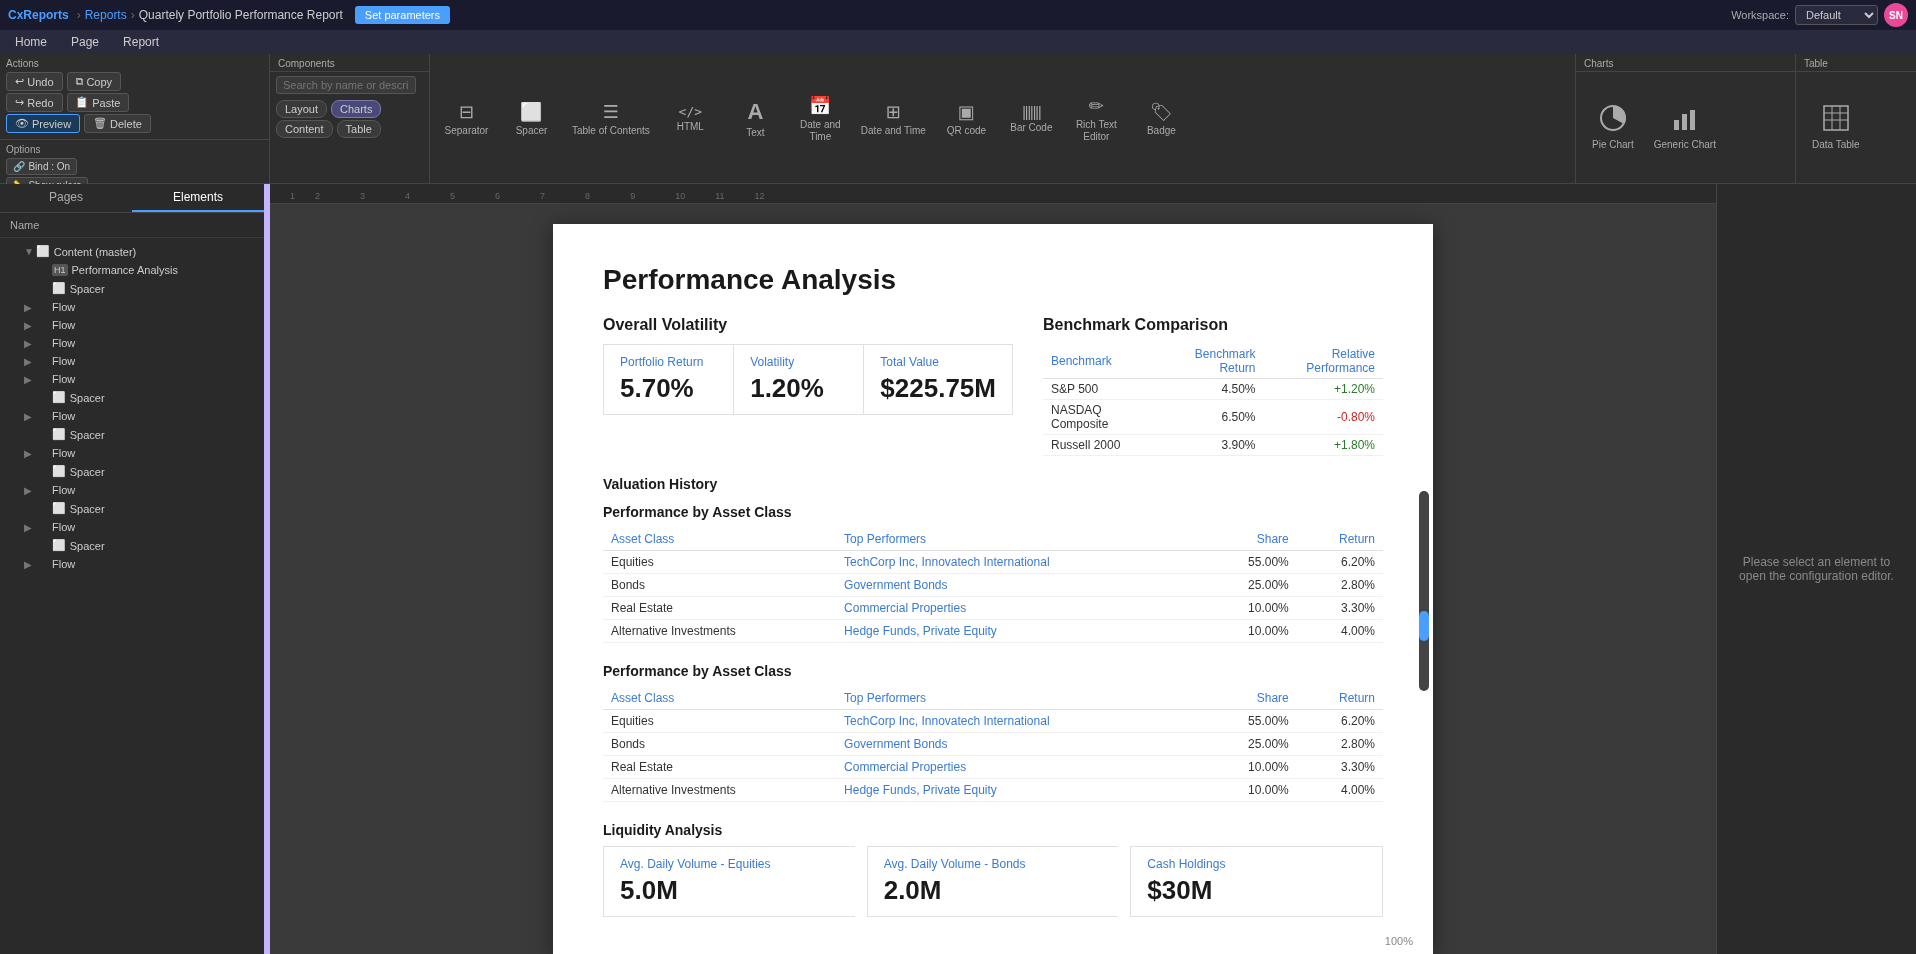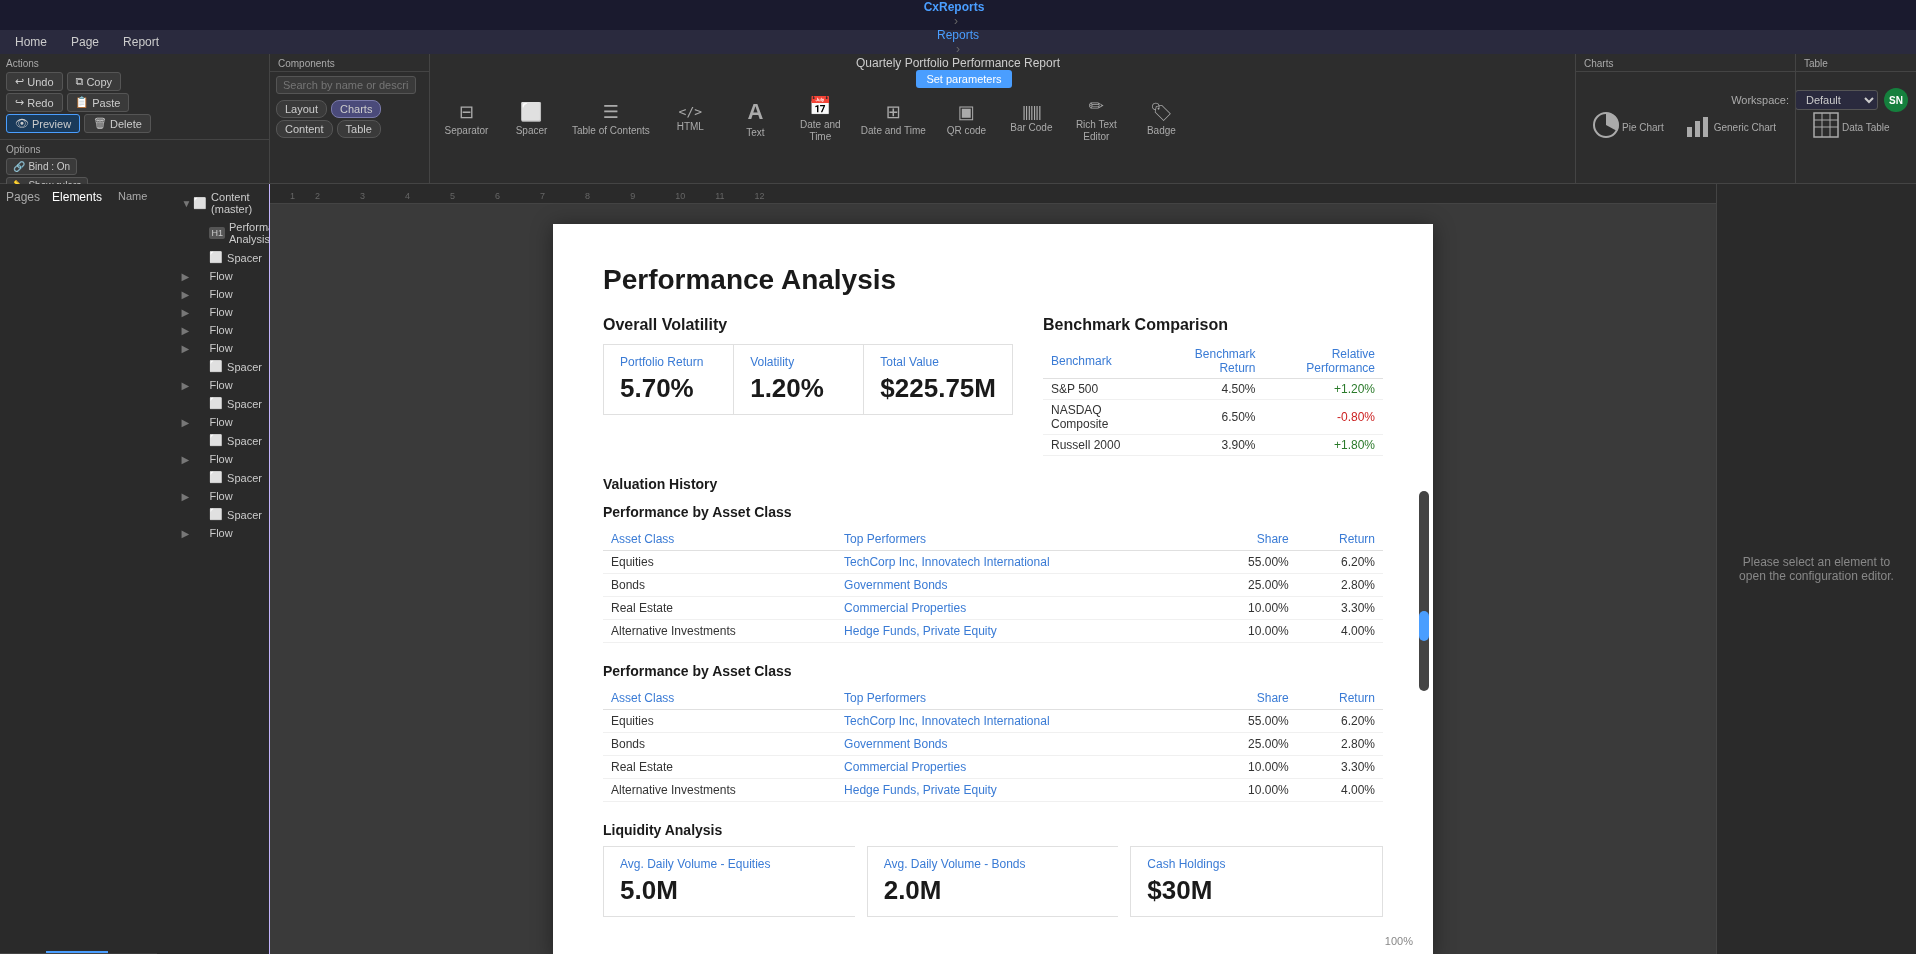--- a/index.html
+++ b/index.html
@@ -1,24 +1,24 @@
 <!DOCTYPE html>
 <html><head>
   <meta charset="utf-8">
   <style>
     * { box-sizing: border-box; margin: 0; padding: 0; }
     body { font-family: -apple-system, BlinkMacSystemFont, 'Segoe UI', sans-serif; font-size: 12px; background: #3a3a3a; color: #333; overflow: hidden; height: 954px; }
 
     
-    .top-bar { height: 30px; background: #1a1a2e; display: flex; align-items: center; padding: 0 8px; color: #ccc; font-size: 12px; flex-direction: column; }
+    .top-bar { height: 30px; background: #1a1a2e; display: flex; align-items: center; padding: 0 8px; color: #ccc; font-size: 12px; }
     .top-bar .logo { color: #4a9eff; font-weight: bold; margin-right: 8px; }
     .top-bar .set-params { margin-left: 12px; background: #4a9eff; color: white; border: none; border-radius: 3px; padding: 3px 10px; cursor: pointer; font-size: 11px; }
     .top-bar .workspace { margin-left: auto; display: flex; align-items: center; gap: 6px; color: #aaa; font-size: 11px; }
     .workspace-select { background: #2a2a3e; border: 1px solid #555; color: #ccc; padding: 2px 20px 2px 6px; border-radius: 3px; font-size: 11px; }
-    .user-avatar { width: 24px; height: 24px; background: #15803d; border-radius: 50%; display: flex; align-items: center; justify-content: center; color: white; font-size: 10px; font-weight: bold; }
+    .user-avatar { width: 24px; height: 24px; background: #ec4899; border-radius: 50%; display: flex; align-items: center; justify-content: center; color: white; font-size: 10px; font-weight: bold; }
 
     
     .menu-bar { height: 24px; background: #2a2a3e; display: flex; align-items: center; padding: 0 11px; gap: 16px; }
     .menu-bar span { color: #ccc; font-size: 12px; cursor: pointer; padding: 2px 4px; }
 
     
     .toolbar { height: 130px; background: #2d2d2d; border-bottom: 1px solid #444; display: flex; }
     .toolbar-left { width: 270px; border-right: 1px solid #444; display: flex; flex-direction: column; }
     .actions-section { padding: 4px 6px; border-bottom: 1px solid #444; }
     .actions-row { display: flex; gap: 4px; margin-bottom: 2px; }
@@ -36,31 +36,31 @@
     .components-tabs { display: flex; gap: 4px; padding: 0 6px; margin-top: 2px; }
     .comp-tab { padding: 2px 8px; border-radius: 8px; font-size: 11px; cursor: pointer; color: #ccc; border: 1px solid #555; background: #3a3a3a; display: flex; align-items: center; gap: 3px; }
     .comp-tab.active { background: #4a4a7a; border-color: #7a7aaa; }
     .component-item { display: flex; flex-direction: column; align-items: center; gap: 2px; padding: 6px 8px; cursor: pointer; border-radius: 4px; min-width: 65px; color: #ccc; }
     .comp-icon { font-size: 18px; color: #aaa; }
     .comp-label { font-size: 10px; color: #aaa; text-align: center; line-height: 1.2; }
 
     .toolbar-charts { width: 220px; border-right: 1px solid #444; display: flex; flex-direction: column; }
     .charts-header { color: #aaa; font-size: 10px; padding: 4px 8px 2px; border-bottom: 1px solid #444; }
     .charts-content { flex: 1; display: flex; align-items: center; padding: 0 8px; gap: 4px; }
-    .chart-item { display: flex; flex-direction: row; align-items: center; gap: 2px; padding: 6px 8px; cursor: pointer; border-radius: 4px; color: #ccc; }
+    .chart-item { display: flex; flex-direction: column; align-items: center; gap: 2px; padding: 6px 8px; cursor: pointer; border-radius: 4px; color: #ccc; }
 
     .toolbar-table { width: 120px; display: flex; flex-direction: column; }
     .table-header { color: #aaa; font-size: 10px; padding: 4px 8px 2px; border-bottom: 1px solid #444; }
     .table-content { flex: 1; display: flex; align-items: center; padding: 0 8px; }
 
     
     .main-area { display: flex; height: calc(954px - 30px - 24px - 130px); }
 
     
-    .left-panel { width: 270px; background: #2a2a2a; border-right: 1px solid #c4b5fd; display: flex; flex-direction: row; overflow: hidden; }
+    .left-panel { width: 270px; background: #2a2a2a; border-right: 6px solid #c4b5fd; display: flex; flex-direction: column; overflow: hidden; }
     .panel-tabs { display: flex; border-bottom: 1px solid #444; }
     .panel-tab { flex: 1; padding: 6px; text-align: center; color: #aaa; font-size: 12px; cursor: pointer; background: #2a2a2a; border-bottom: 2px solid transparent; }
     .panel-tab.active { color: #fff; border-bottom-color: #4a9eff; }
     .panel-header { padding: 6px 10px; color: #aaa; font-size: 11px; border-bottom: 1px solid #3a3a3a; }
     .tree-container { overflow-y: auto; flex: 1; padding: 4px 0; }
     .tree-item { display: flex; align-items: center; padding: 3px 8px; color: #ccc; font-size: 11px; cursor: pointer; }
     .tree-indent { width: 16px; flex-shrink: 0; }
     .tree-expand { width: 12px; color: #777; font-size: 10px; flex-shrink: 0; }
     .tree-icon { margin-right: 4px; font-size: 11px; color: #888; }
     .tree-label { flex: 1; }

